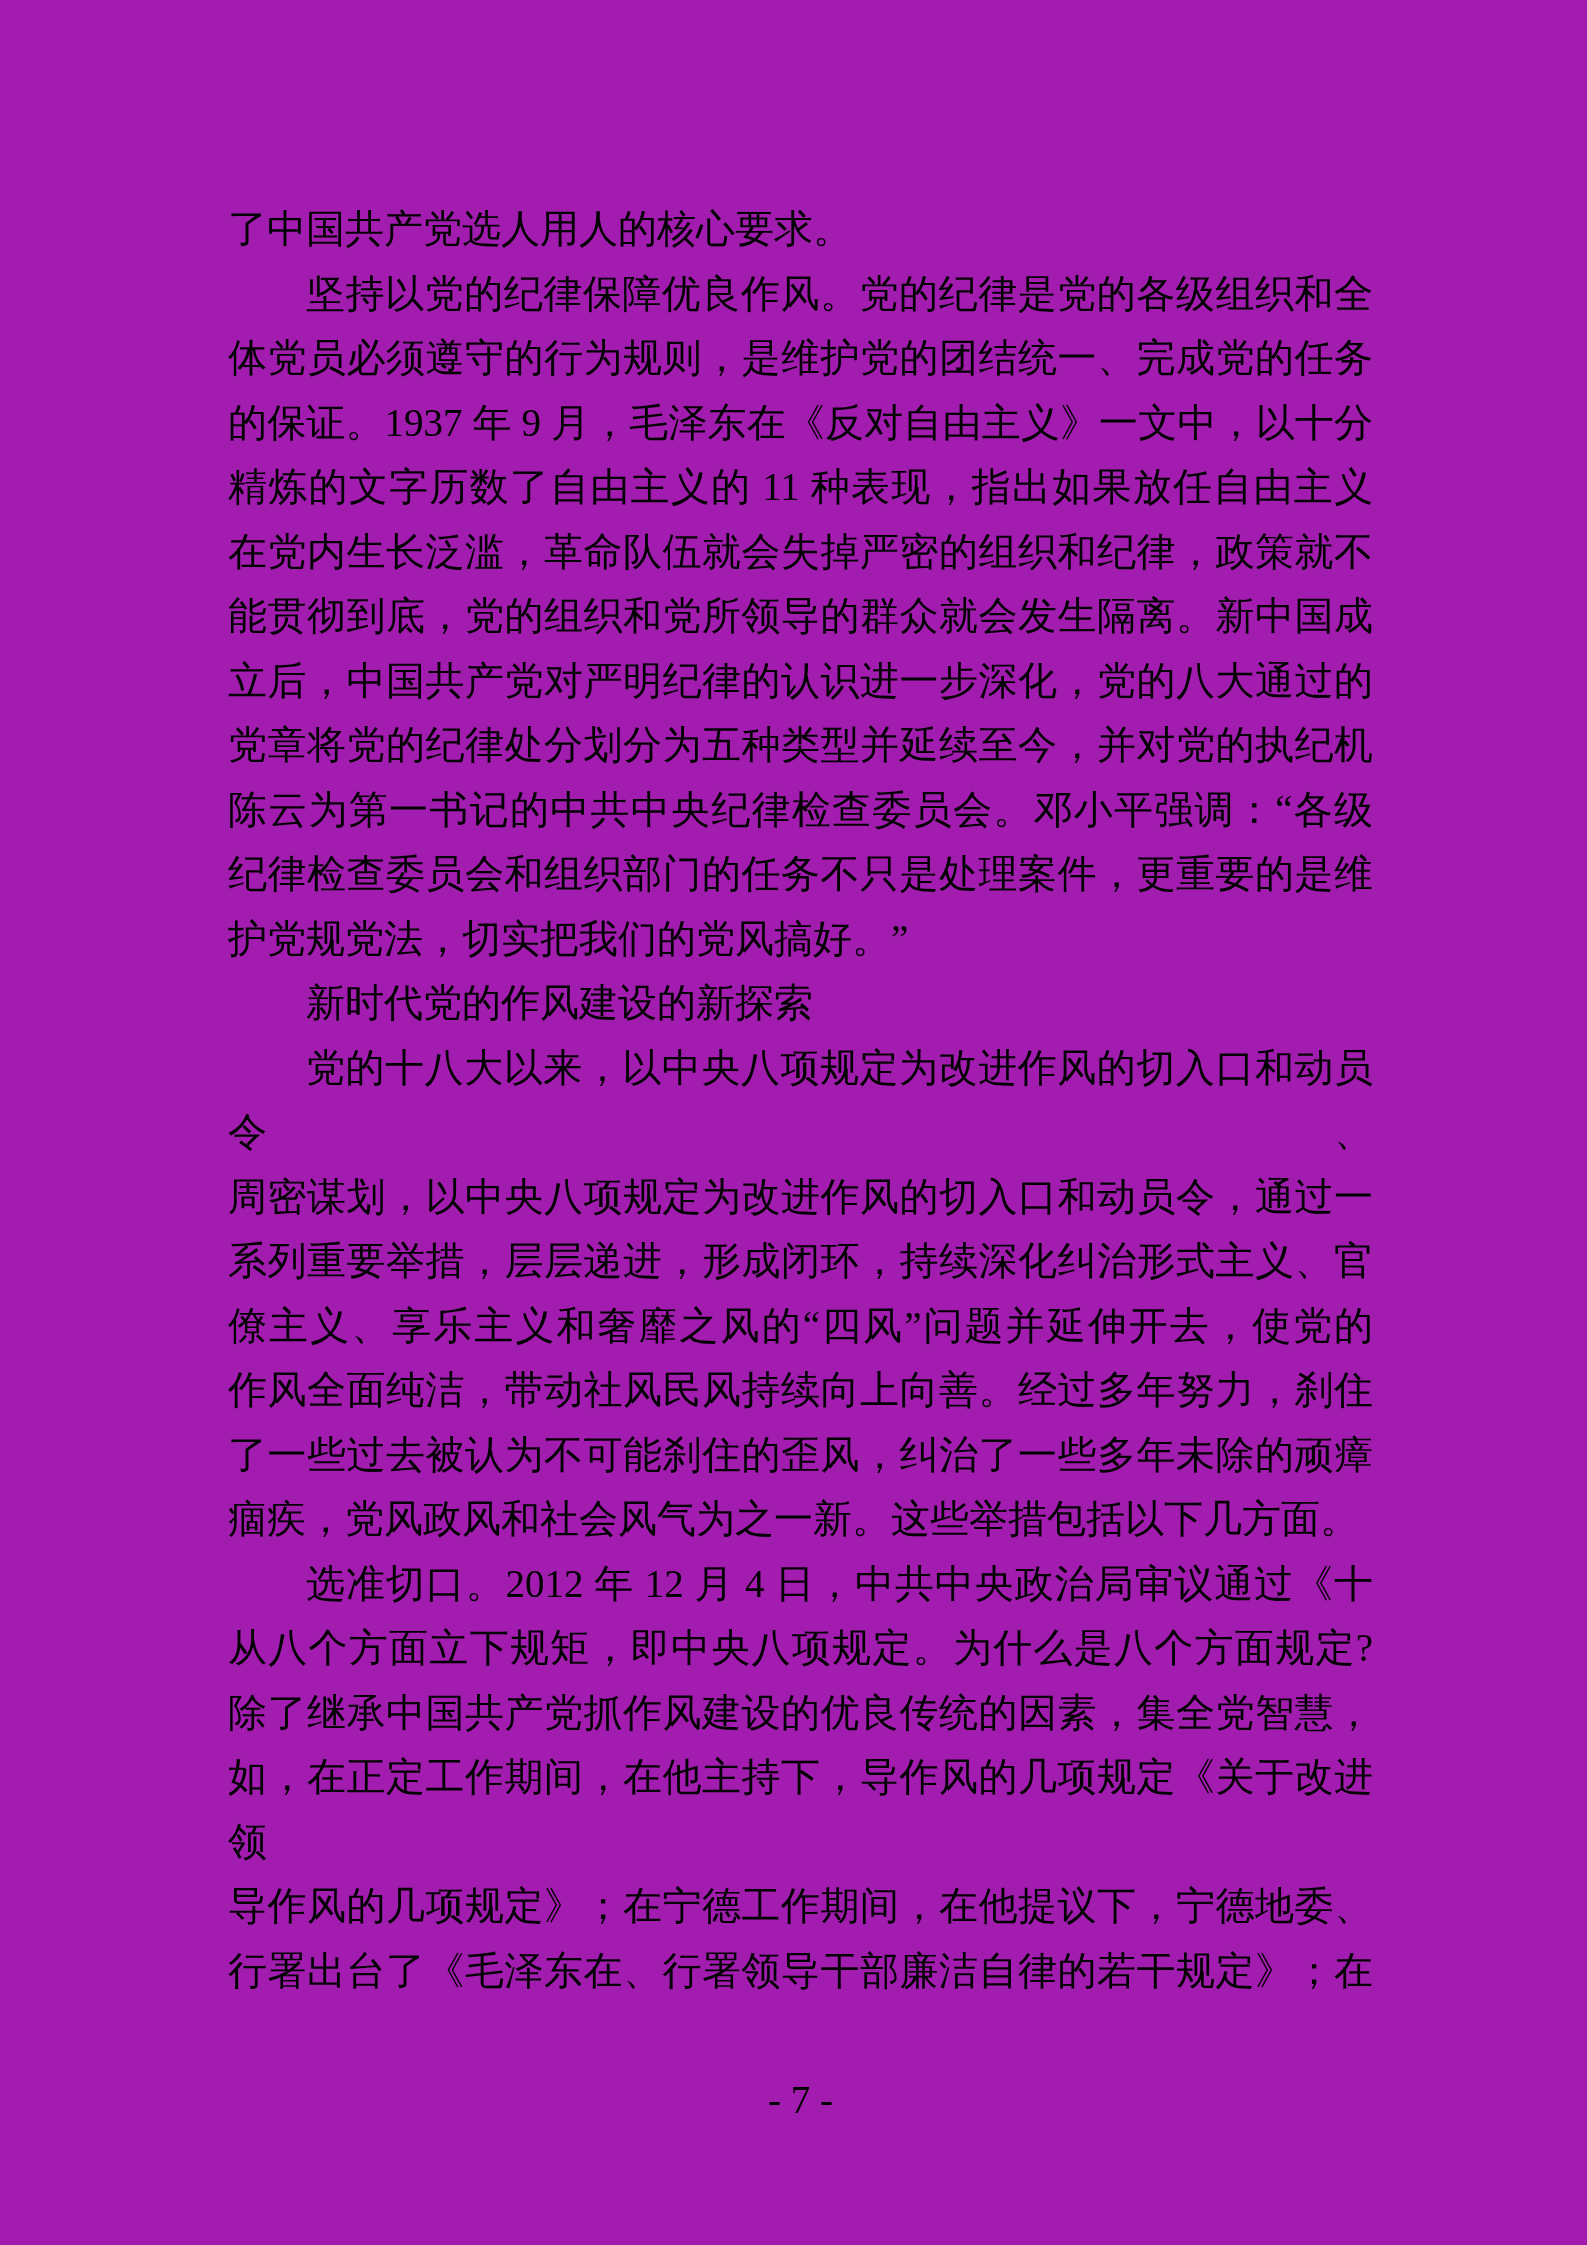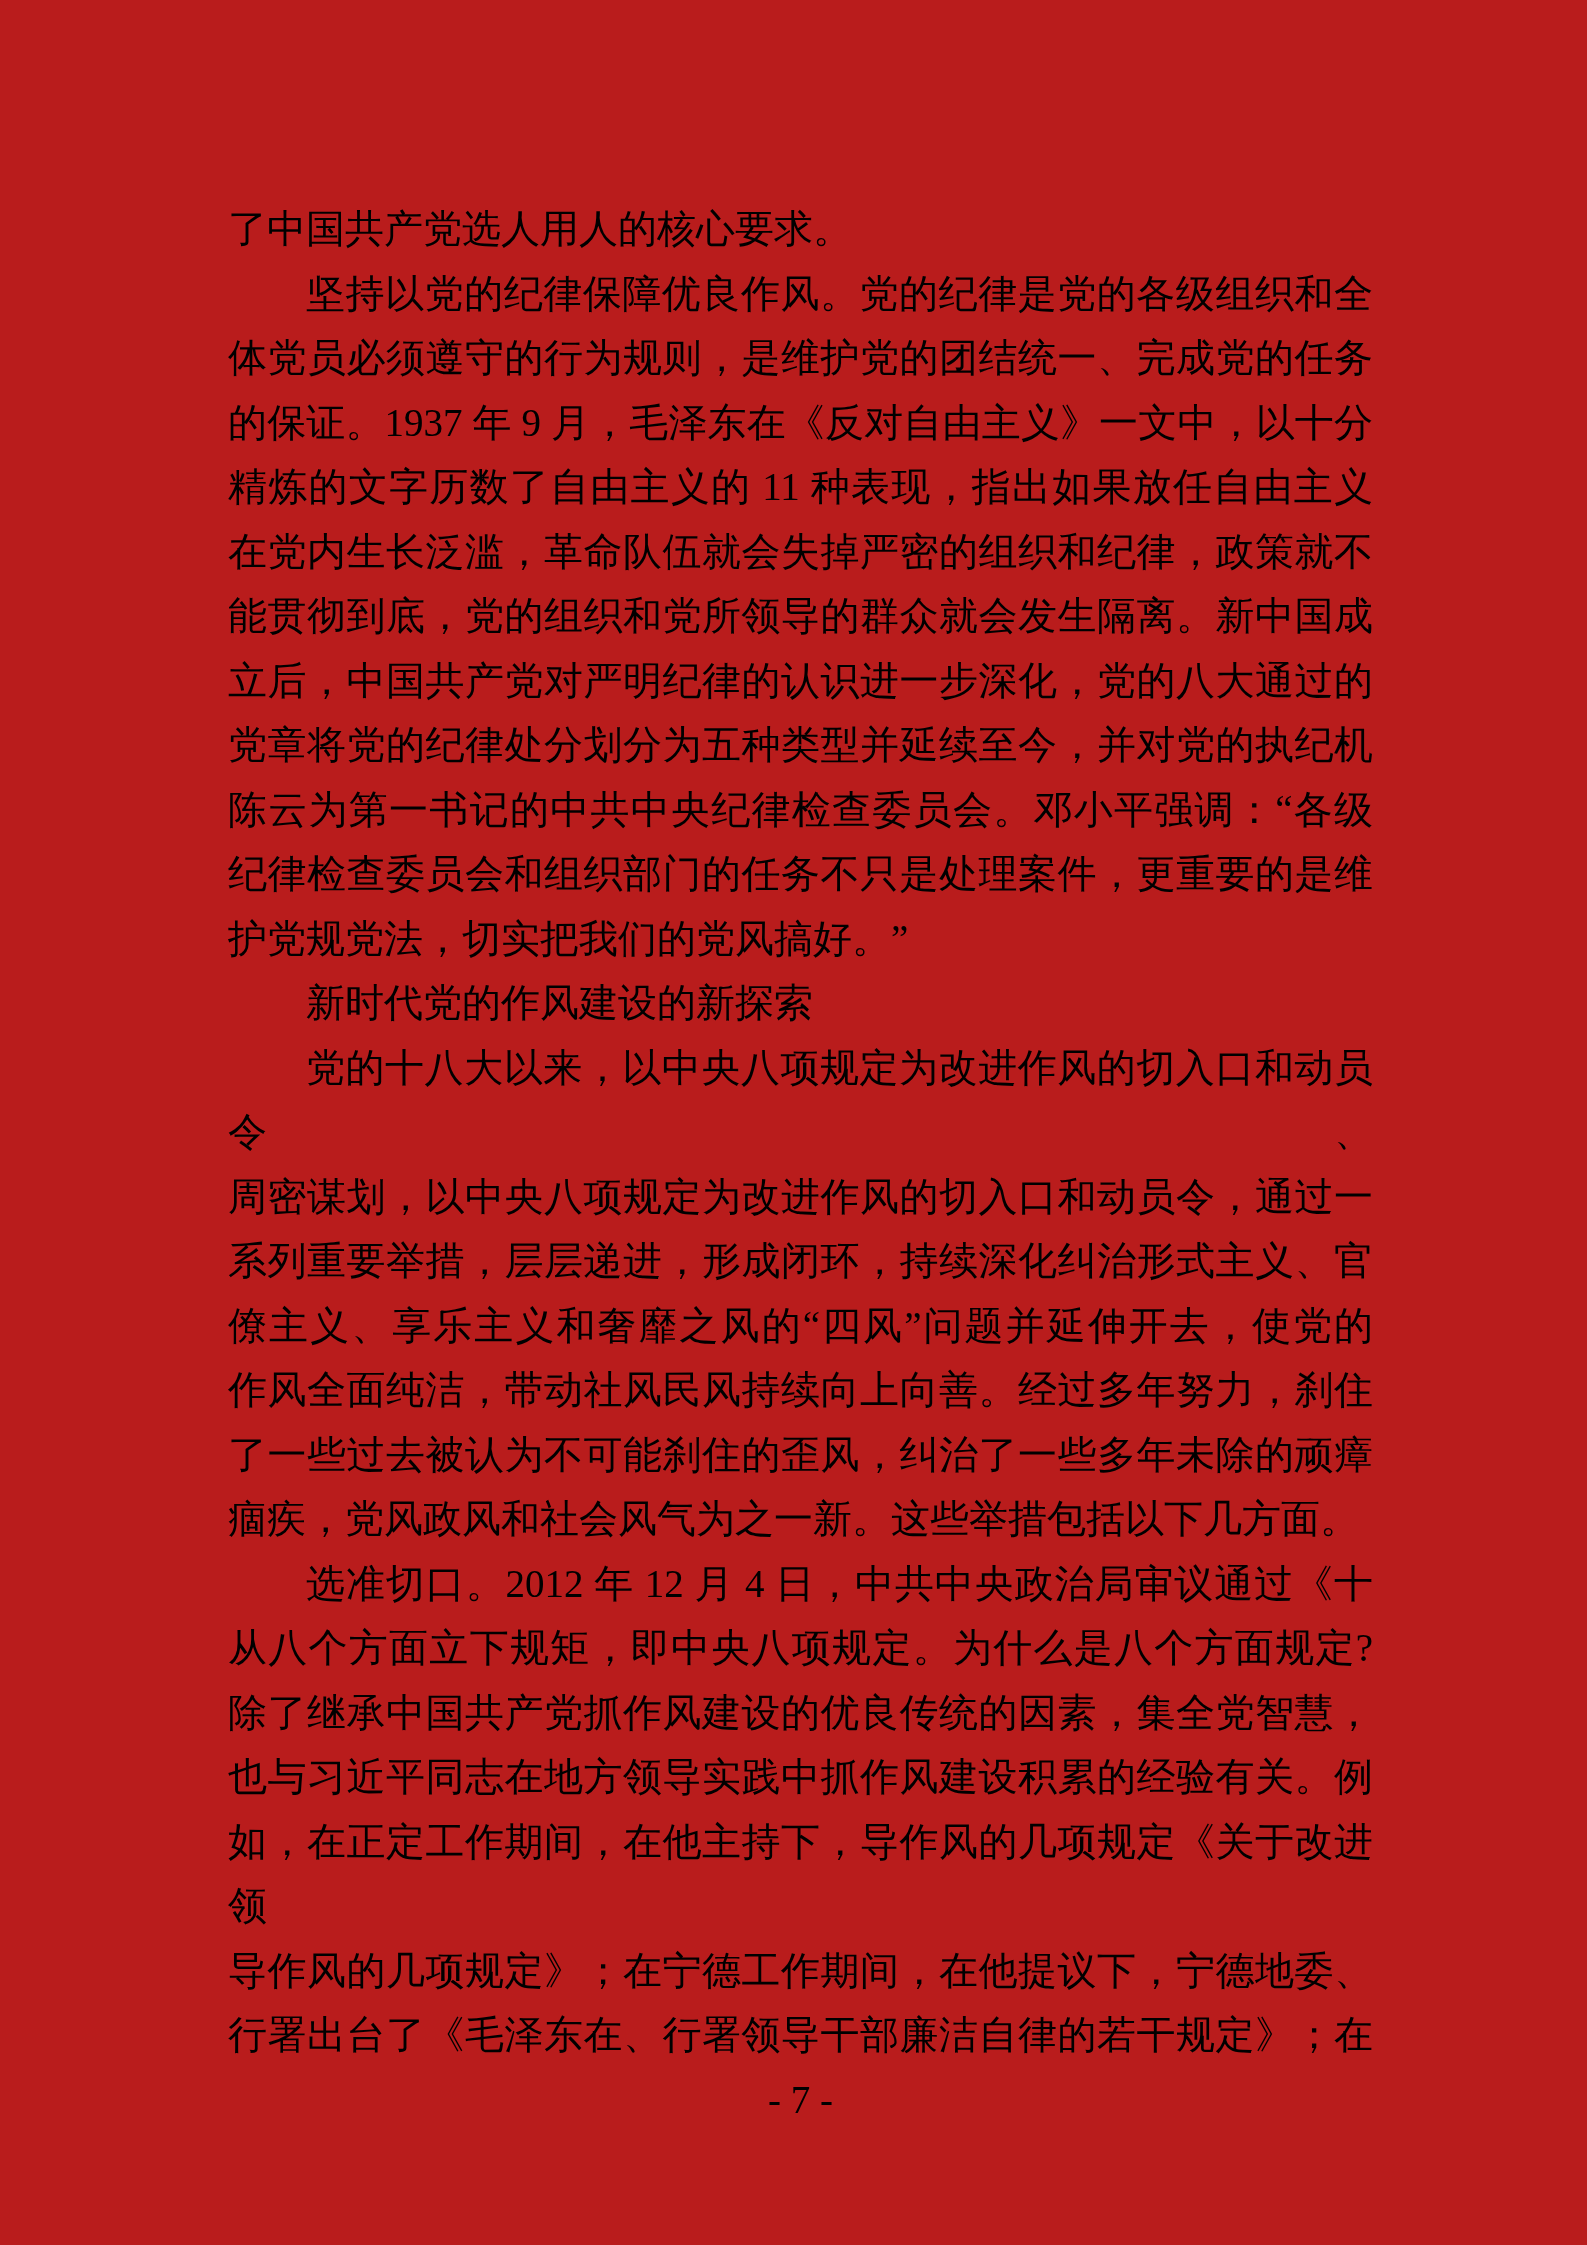--- a/index.html
+++ b/index.html
@@ -4,21 +4,21 @@
 <style>
   html, body {
     margin: 0;
     padding: 0;
     background: #ffffff;
   }
   .page {
     position: relative;
     width: 1587px;
     height: 2245px;
-    background: #b91c1c;
+    background: #a21caf;
     overflow: hidden;
     font-family: "Liberation Serif", serif;
     color: #000000;
   }
   .text-column {
     position: absolute;
     left: 228px;
     top: 197px;
     width: 1145px;
   }
@@ -69,19 +69,18 @@
     <div class="line indent">党的十八大以来，以中央八项规定为改进作风的切入口和动员令、</div>
     <div class="line">周密谋划，以中央八项规定为改进作风的切入口和动员令，通过一</div>
     <div class="line">系列重要举措，层层递进，形成闭环，持续深化纠治形式主义、官</div>
     <div class="line">僚主义、享乐主义和奢靡之风的“四风”问题并延伸开去，使党的</div>
     <div class="line">作风全面纯洁，带动社风民风持续向上向善。经过多年努力，刹住</div>
     <div class="line">了一些过去被认为不可能刹住的歪风，纠治了一些多年未除的顽瘴</div>
     <div class="line para-end">痼疾，党风政风和社会风气为之一新。这些举措包括以下几方面。</div>
     <div class="line indent">选准切口。2012 年 12 月 4 日，中共中央政治局审议通过《十</div>
     <div class="line">从八个方面立下规矩，即中央八项规定。为什么是八个方面规定?</div>
     <div class="line">除了继承中国共产党抓作风建设的优良传统的因素，集全党智慧，</div>
-    <div class="line">也与习近平同志在地方领导实践中抓作风建设积累的经验有关。例</div>
     <div class="line">如，在正定工作期间，在他主持下，导作风的几项规定《关于改进领</div>
     <div class="line">导作风的几项规定》；在宁德工作期间，在他提议下，宁德地委、</div>
     <div class="line">行署出台了《毛泽东在、行署领导干部廉洁自律的若干规定》；在</div>
   </div>
   <div class="footer">- 7 -</div>
 </div>
 
 </body></html>

